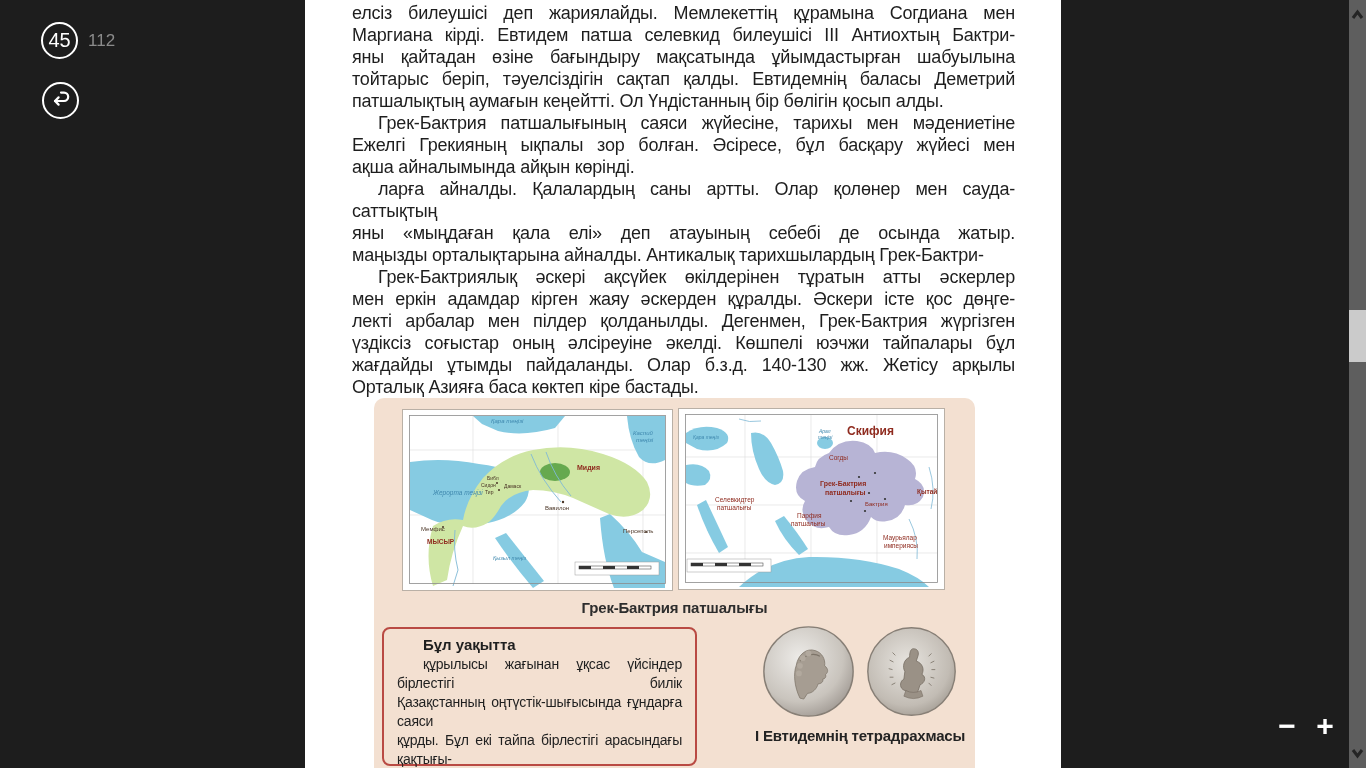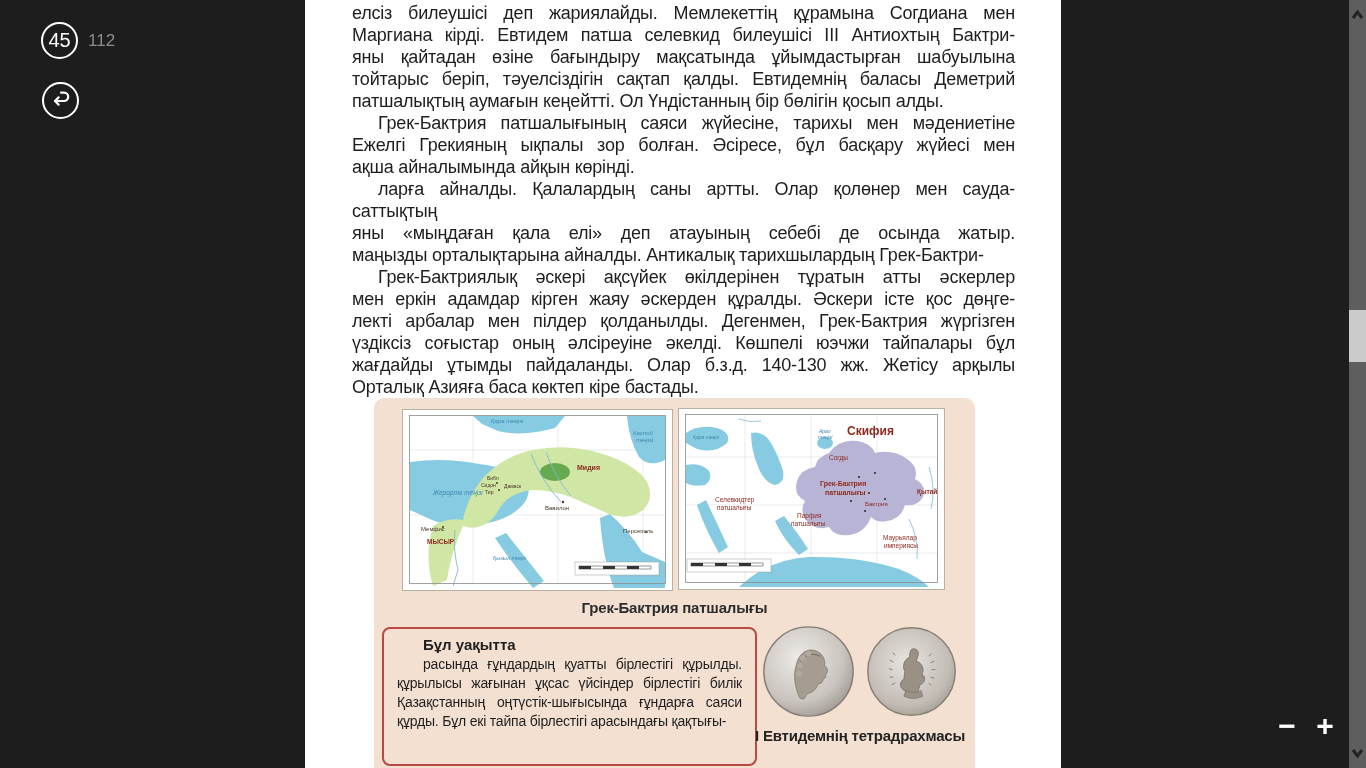--- a/index.html
+++ b/index.html
@@ -50,21 +50,21 @@
   .map.right { left:304px; top:10px; width:265px; height:180px; }
   .map svg { position:absolute; left:0; top:0; }
   .map-label {
     position:absolute; white-space:nowrap; line-height:1; font-size:6px;
   }
   .map-caption {
     position:absolute; top:201px; left:0; width:100%; text-align:center;
     font-size:15px; font-weight:bold; color:#2d2d2d; letter-spacing:-0.2px;
   }
   .sidebox {
-    position:absolute; left:8px; top:229px; width:375px; height:139px;
+    position:absolute; left:8px; top:229px; width:315px; height:139px;
     border:2px solid #b94a43; border-radius:8px; box-sizing:border-box;
     padding:6px 13px 0 13px; color:#1f1f1f;
   }
   .sidebox-title { font-weight:bold; font-size:15px; line-height:20px; text-indent:26px; }
   .sidebox-body  { font-size:14px; line-height:19px; letter-spacing:-0.2px; }
   .sidebox-body .line { text-align:justify; text-align-last:justify; }
   .sidebox-body .line:first-child { text-indent:26px; }
   .sidebox-body .line:last-child  { text-align-last:left; }
 
   .coins { position:absolute; left:378px; top:226px; width:216px; text-align:center; }
@@ -264,21 +264,20 @@
         <span class="map-label" style="left: 238px; top: 80px; color: rgb(143, 43, 31); font-size: 6.5px; font-weight: bold;">Қытай</span>
         <span class="map-label" style="left: 204px; top: 126px; color: rgb(143, 43, 31); font-size: 6.5px;">Маурьялар</span>
         <span class="map-label" style="left: 205px; top: 134px; color: rgb(143, 43, 31); font-size: 6.5px;">империясы</span>
       </div>
 
     <div class="map-caption">Грек-Бактрия патшалығы</div>
 
     <div class="sidebox">
       <div class="sidebox-title">Бұл уақытта</div>
       <div class="sidebox-body">
-          <div class="line">расында ғұндардың қуатты бірлестігі құрылды.</div>
           <div class="line">құрылысы жағынан ұқсас үйсіндер бірлестігі билік</div>
           <div class="line">Қазақстанның оңтүстік-шығысында ғұндарға саяси</div>
           <div class="line">құрды. Бұл екі тайпа бірлестігі арасындағы қақтығы-</div>
         </div>
     </div>
 
     <div class="coins">
       <div class="coin-row">
         <svg class="coin" viewBox="0 0 100 100">
           <defs>

